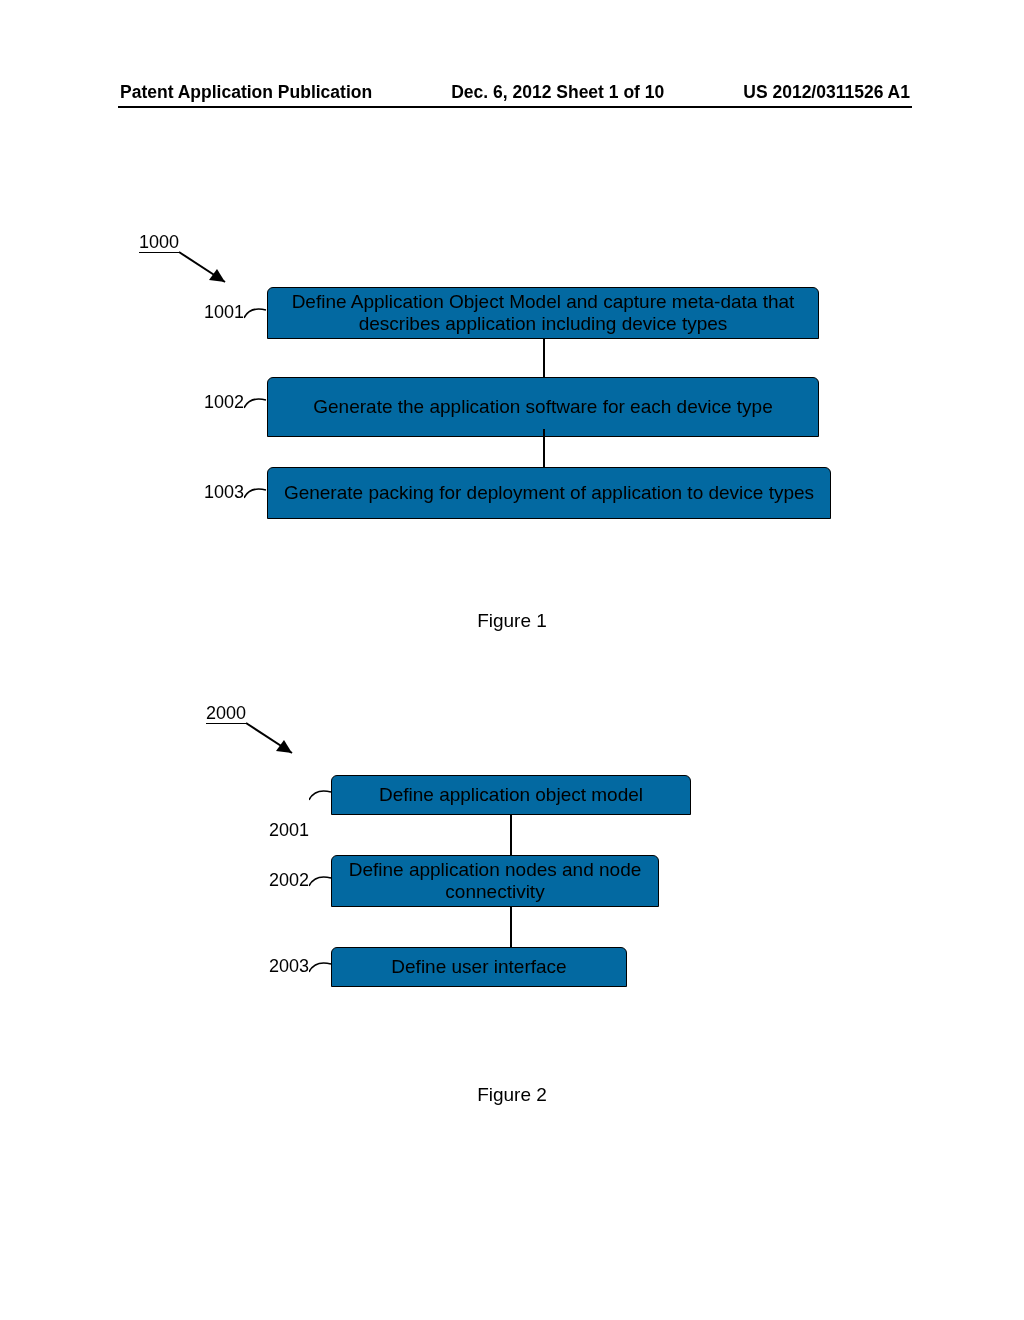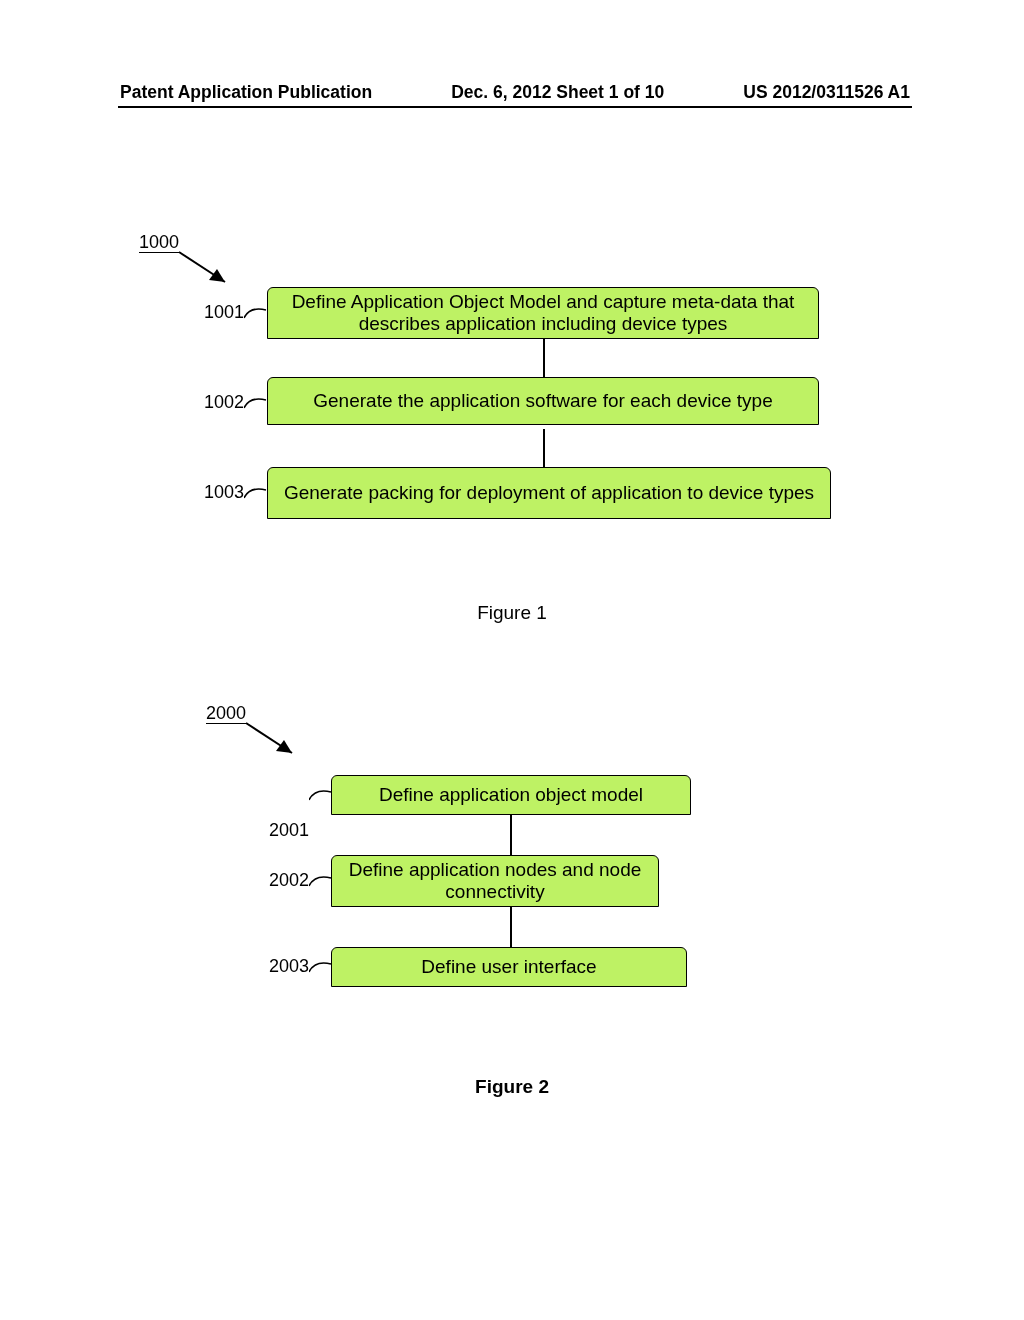--- a/index.html
+++ b/index.html
@@ -48,31 +48,32 @@
     border-top-left-radius: 6px;
     border-top-right-radius: 6px;
     display: flex;
     align-items: center;
     justify-content: center;
     text-align: center;
     font-size: 19px;
     line-height: 1.18;
     padding: 2px 10px;
     box-sizing: border-box;
-    background: #bef264;
+    background: #0369a1;
   }
   .connector-v {
     position: absolute;
     width: 1.6px;
     background: #000;
   }
   .caption {
     position: absolute;
     font-size: 19px;
     text-align: center;
+    margin-top: 8px;
   }
 </style>
 </head>
 <body>
 
 <div class="page">
 
   <div class="header">
     <div class="left">Patent Application Publication</div>
     <div class="center">Dec. 6, 2012  Sheet 1 of 10</div>
@@ -92,21 +93,21 @@
   <div class="box" style="top:287px; left:267px; width:552px; height:52px;">
     <span>Define Application Object Model and capture meta-data that describes application including device types</span>
   </div>
   <div class="ref-num" style="top:302px; left:204px;">1001</div>
   <svg style="position:absolute; top:302px; left:244px; width:26px; height:22px;">
     <path d="M0 16 Q 6 4 22 8" stroke="#000" stroke-width="1.6" fill="none"></path>
   </svg>
 
   <div class="connector-v" style="top:339px; left:543px; height:38px;"></div>
 
-  <div class="box" style="top:377px; left:267px; width:552px; height:48px;justify-content:center;">
+  <div class="box" style="top:377px; left:267px; width:552px; height:60px;justify-content:center;">
     <span>Generate the application software for each device type</span>
   </div>
   <div class="ref-num" style="top:392px; left:204px;">1002</div>
   <svg style="position:absolute; top:392px; left:244px; width:26px; height:22px;">
     <path d="M0 16 Q 6 4 22 8" stroke="#000" stroke-width="1.6" fill="none"></path>
   </svg>
 
   <div class="connector-v" style="top:429px; left:543px; height:38px;"></div>
 
   <div class="box" style="top:467px; left:267px; width:564px; height:52px;">
@@ -140,23 +141,23 @@
   <div class="box" style="top:855px; left:331px; width:328px; height:52px;">
     <span>Define application nodes and node connectivity</span>
   </div>
   <div class="ref-num" style="top:870px; left:269px;">2002</div>
   <svg style="position:absolute; top:870px; left:309px; width:26px; height:22px;">
     <path d="M0 16 Q 6 4 22 8" stroke="#000" stroke-width="1.6" fill="none"></path>
   </svg>
 
   <div class="connector-v" style="top:907px; left:510px; height:40px;"></div>
 
-  <div class="box" style="top:947px; left:331px; width:356px; height:40px;">
+  <div class="box" style="top:947px; left:331px; width:296px; height:40px;">
     <span>Define user interface</span>
   </div>
   <div class="ref-num" style="top:956px; left:269px;">2003</div>
   <svg style="position:absolute; top:956px; left:309px; width:26px; height:22px;">
     <path d="M0 16 Q 6 4 22 8" stroke="#000" stroke-width="1.6" fill="none"></path>
   </svg>
 
-  <div class="caption" style="top:1076px; left:0; width:1024px;font-weight:bold;">Figure 2</div>
+  <div class="caption" style="top:1076px; left:0; width:1024px;">Figure 2</div>
 
 </div>
 
 </body></html>

